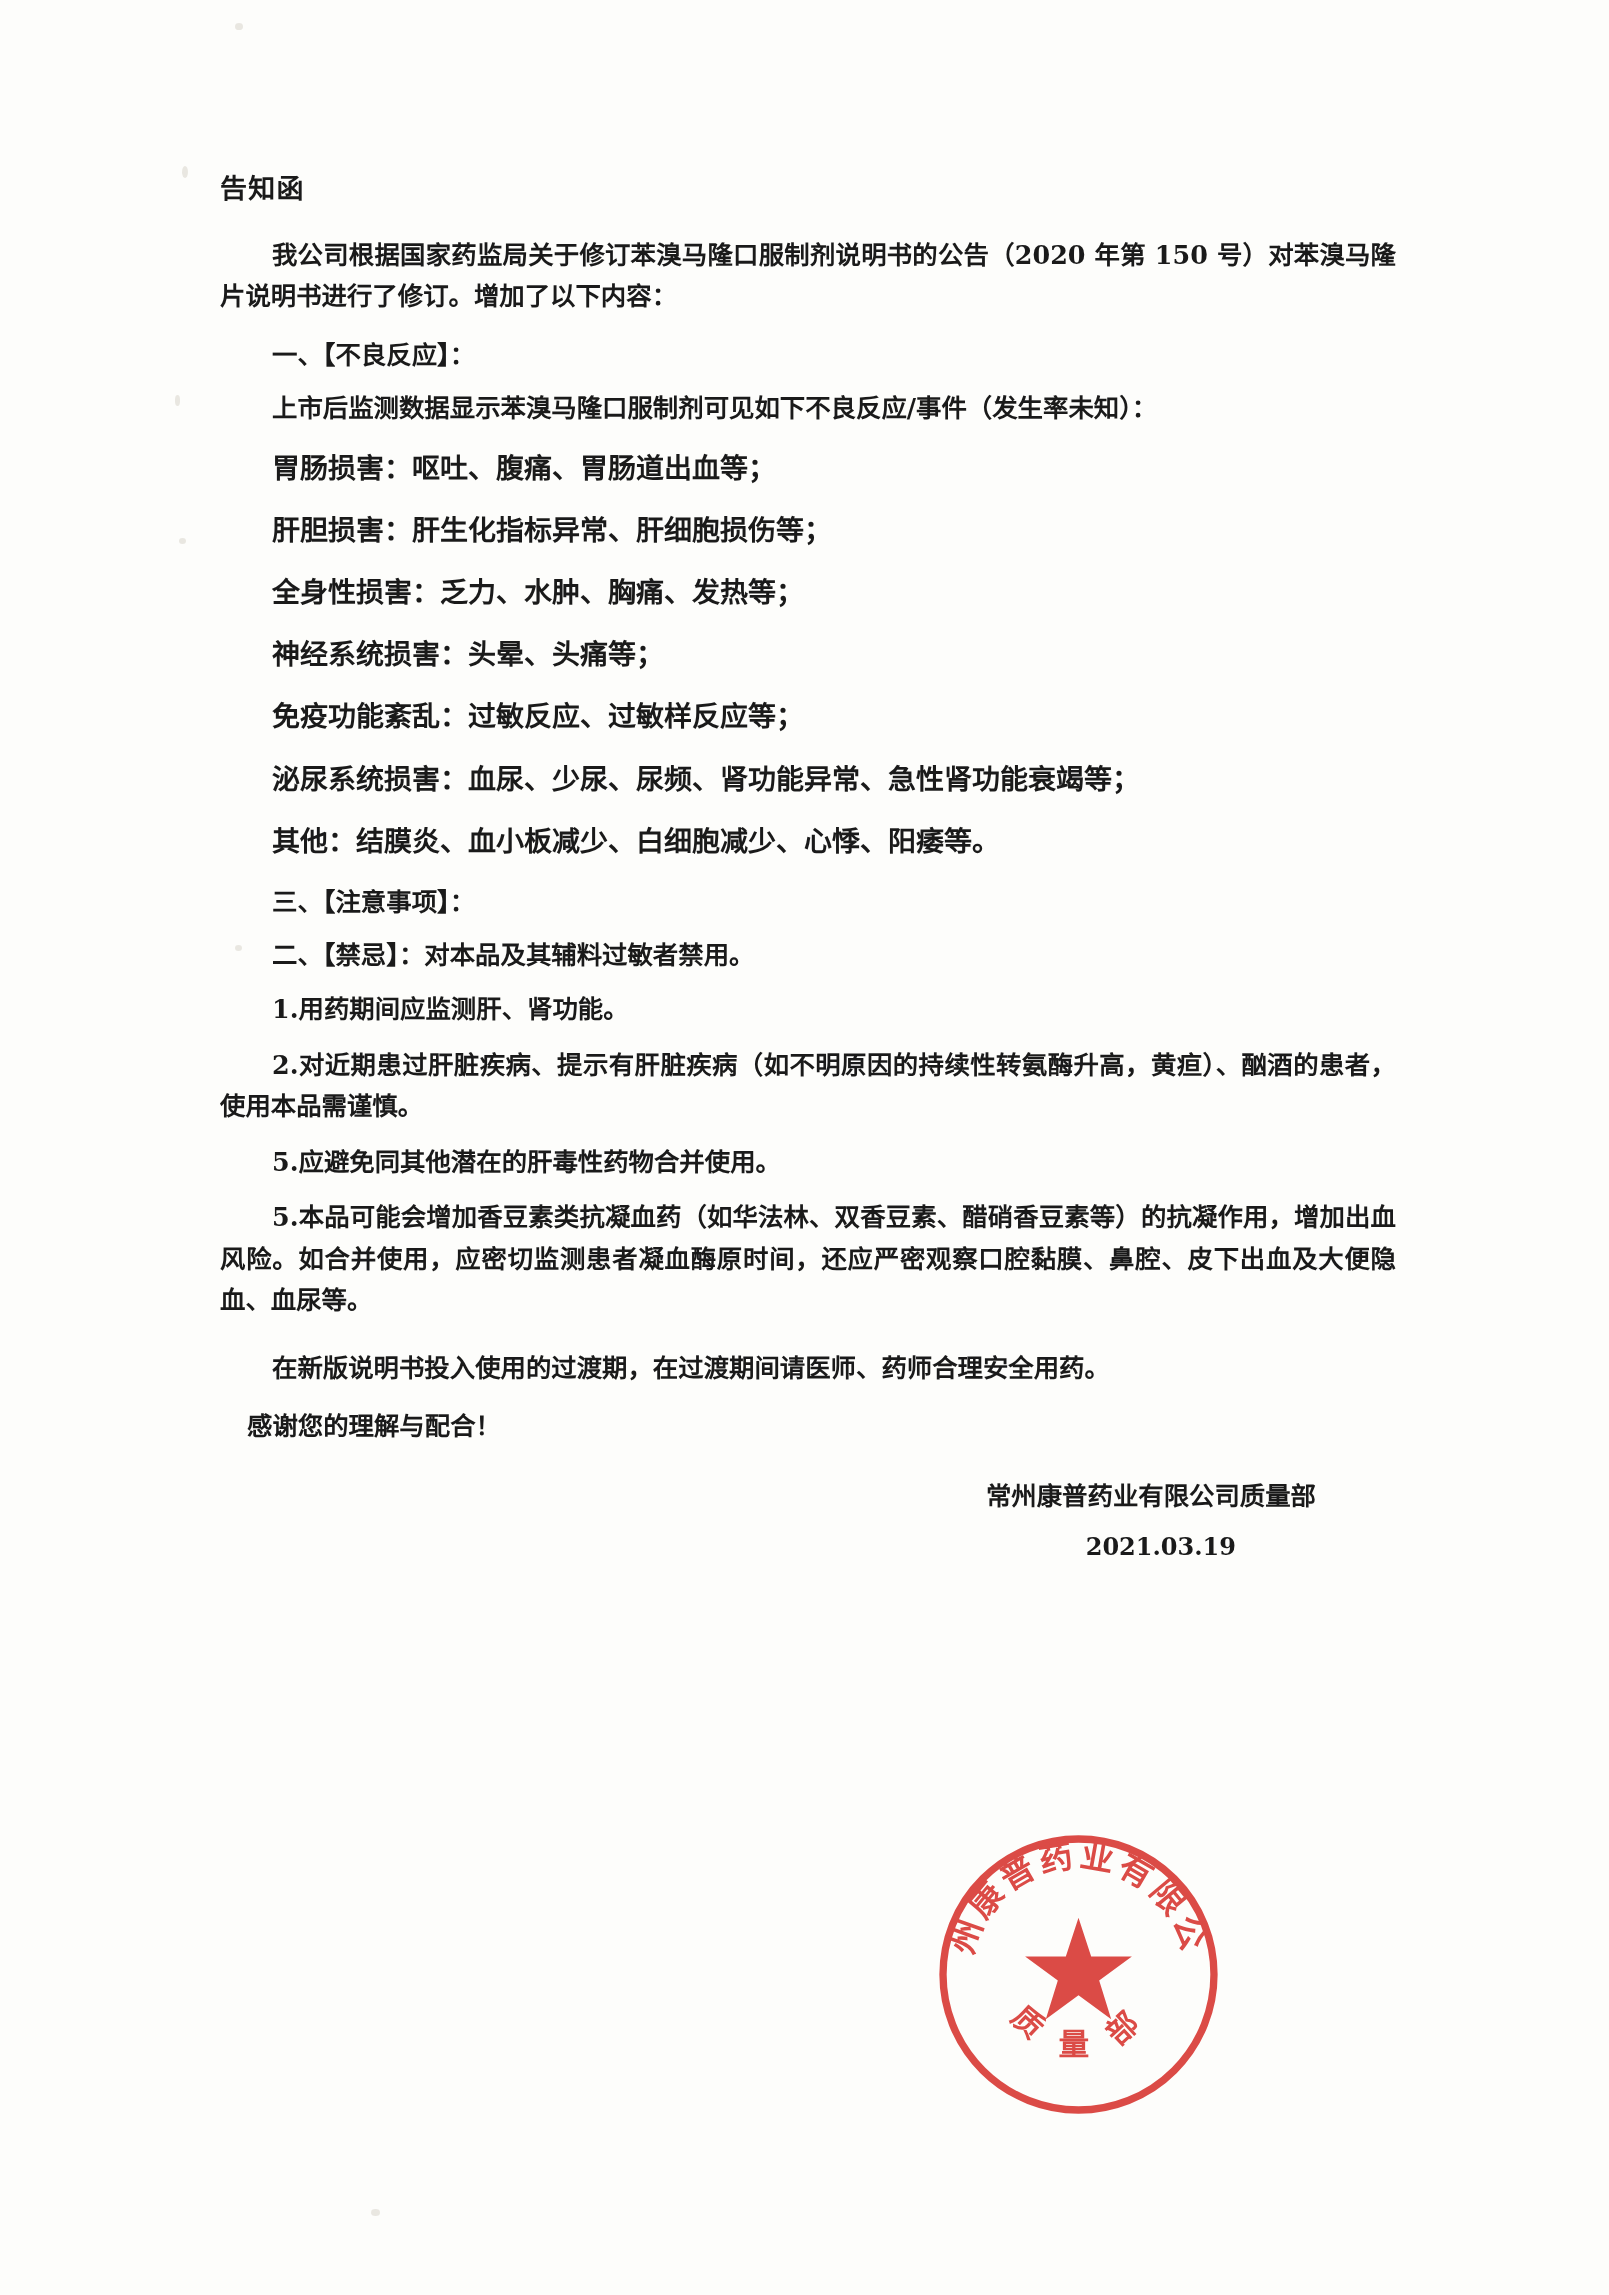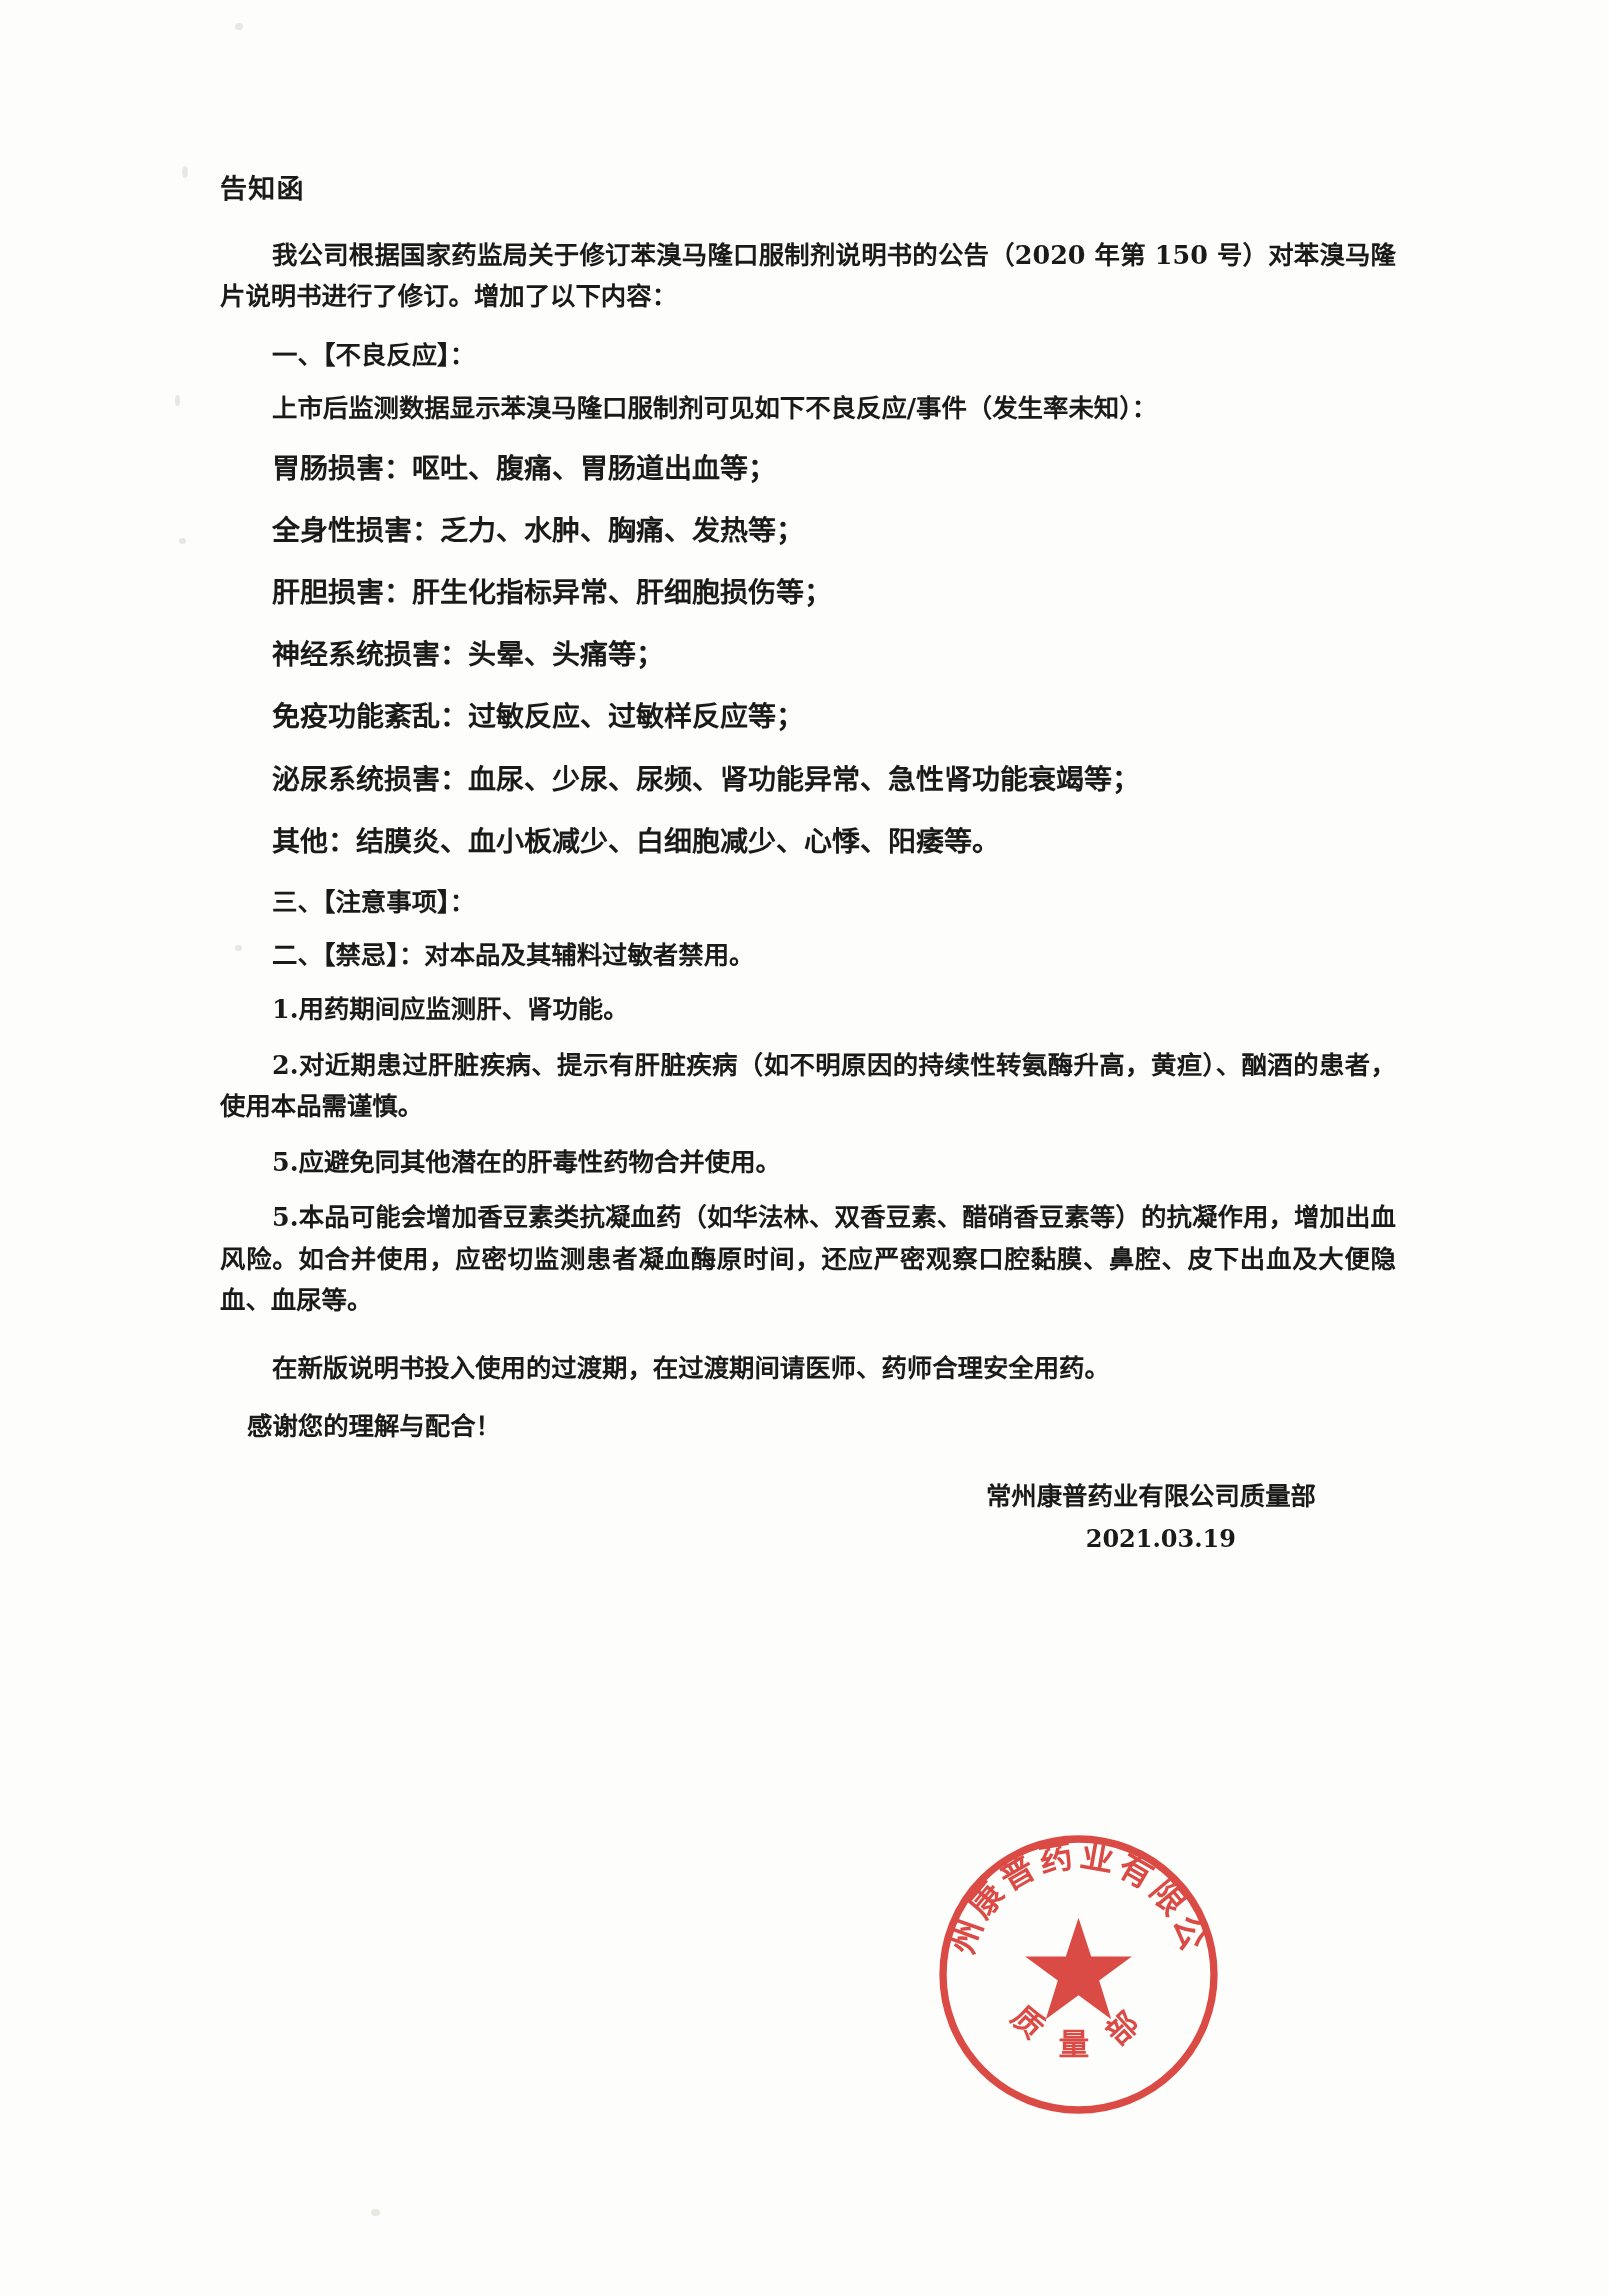--- a/index.html
+++ b/index.html
@@ -76,21 +76,21 @@
   .signature-block {
     margin-top: 28px;
     text-align: right;
     padding-right: 80px;
     position: relative;
     z-index: 3;
   }
   .signature-line {
     font-size: 25.4px;
     font-weight: 700;
-    margin-bottom: 12px;
+    margin-bottom: 20px;
   }
   .signature-date {
     font-size: 24px;
     font-weight: 700;
     margin-right: 80px;
   }
   
   .seal {
     position: absolute;
     left: 935px;
@@ -117,22 +117,22 @@
 
   <div class="content">
 
     <div class="doc-title">告知函</div>
 
     <p class="indent2">我公司根据国家药监局关于修订苯溴马隆口服制剂说明书的公告（2020 年第 150 号）对苯溴马隆片说明书进行了修订。增加了以下内容：</p>
 
     <div class="section-head">一、【不良反应】：</div>
     <p class="indent2">上市后监测数据显示苯溴马隆口服制剂可见如下不良反应/事件（发生率未知）：</p>
     <p class="ae-item">胃肠损害：呕吐、腹痛、胃肠道出血等；</p>
+    <p class="ae-item">肝胆损害：肝生化指标异常、肝细胞损伤等；</p>
     <p class="ae-item">全身性损害：乏力、水肿、胸痛、发热等；</p>
-    <p class="ae-item">肝胆损害：肝生化指标异常、肝细胞损伤等；</p>
     <p class="ae-item">神经系统损害：头晕、头痛等；</p>
     <p class="ae-item">免疫功能紊乱：过敏反应、过敏样反应等；</p>
     <p class="ae-item">泌尿系统损害：血尿、少尿、尿频、肾功能异常、急性肾功能衰竭等；</p>
     <p class="ae-item">其他：结膜炎、血小板减少、白细胞减少、心悸、阳痿等。</p>
 
     <div class="section-head">三、【注意事项】：</div>
 
     <div class="section-head">二、【禁忌】：对本品及其辅料过敏者禁用。</div>
     <p class="list-item">1.用药期间应监测肝、肾功能。</p>
     <p class="list-item">2.对近期患过肝脏疾病、提示有肝脏疾病（如不明原因的持续性转氨酶升高，黄疸）、酗酒的患者，使用本品需谨慎。</p>

